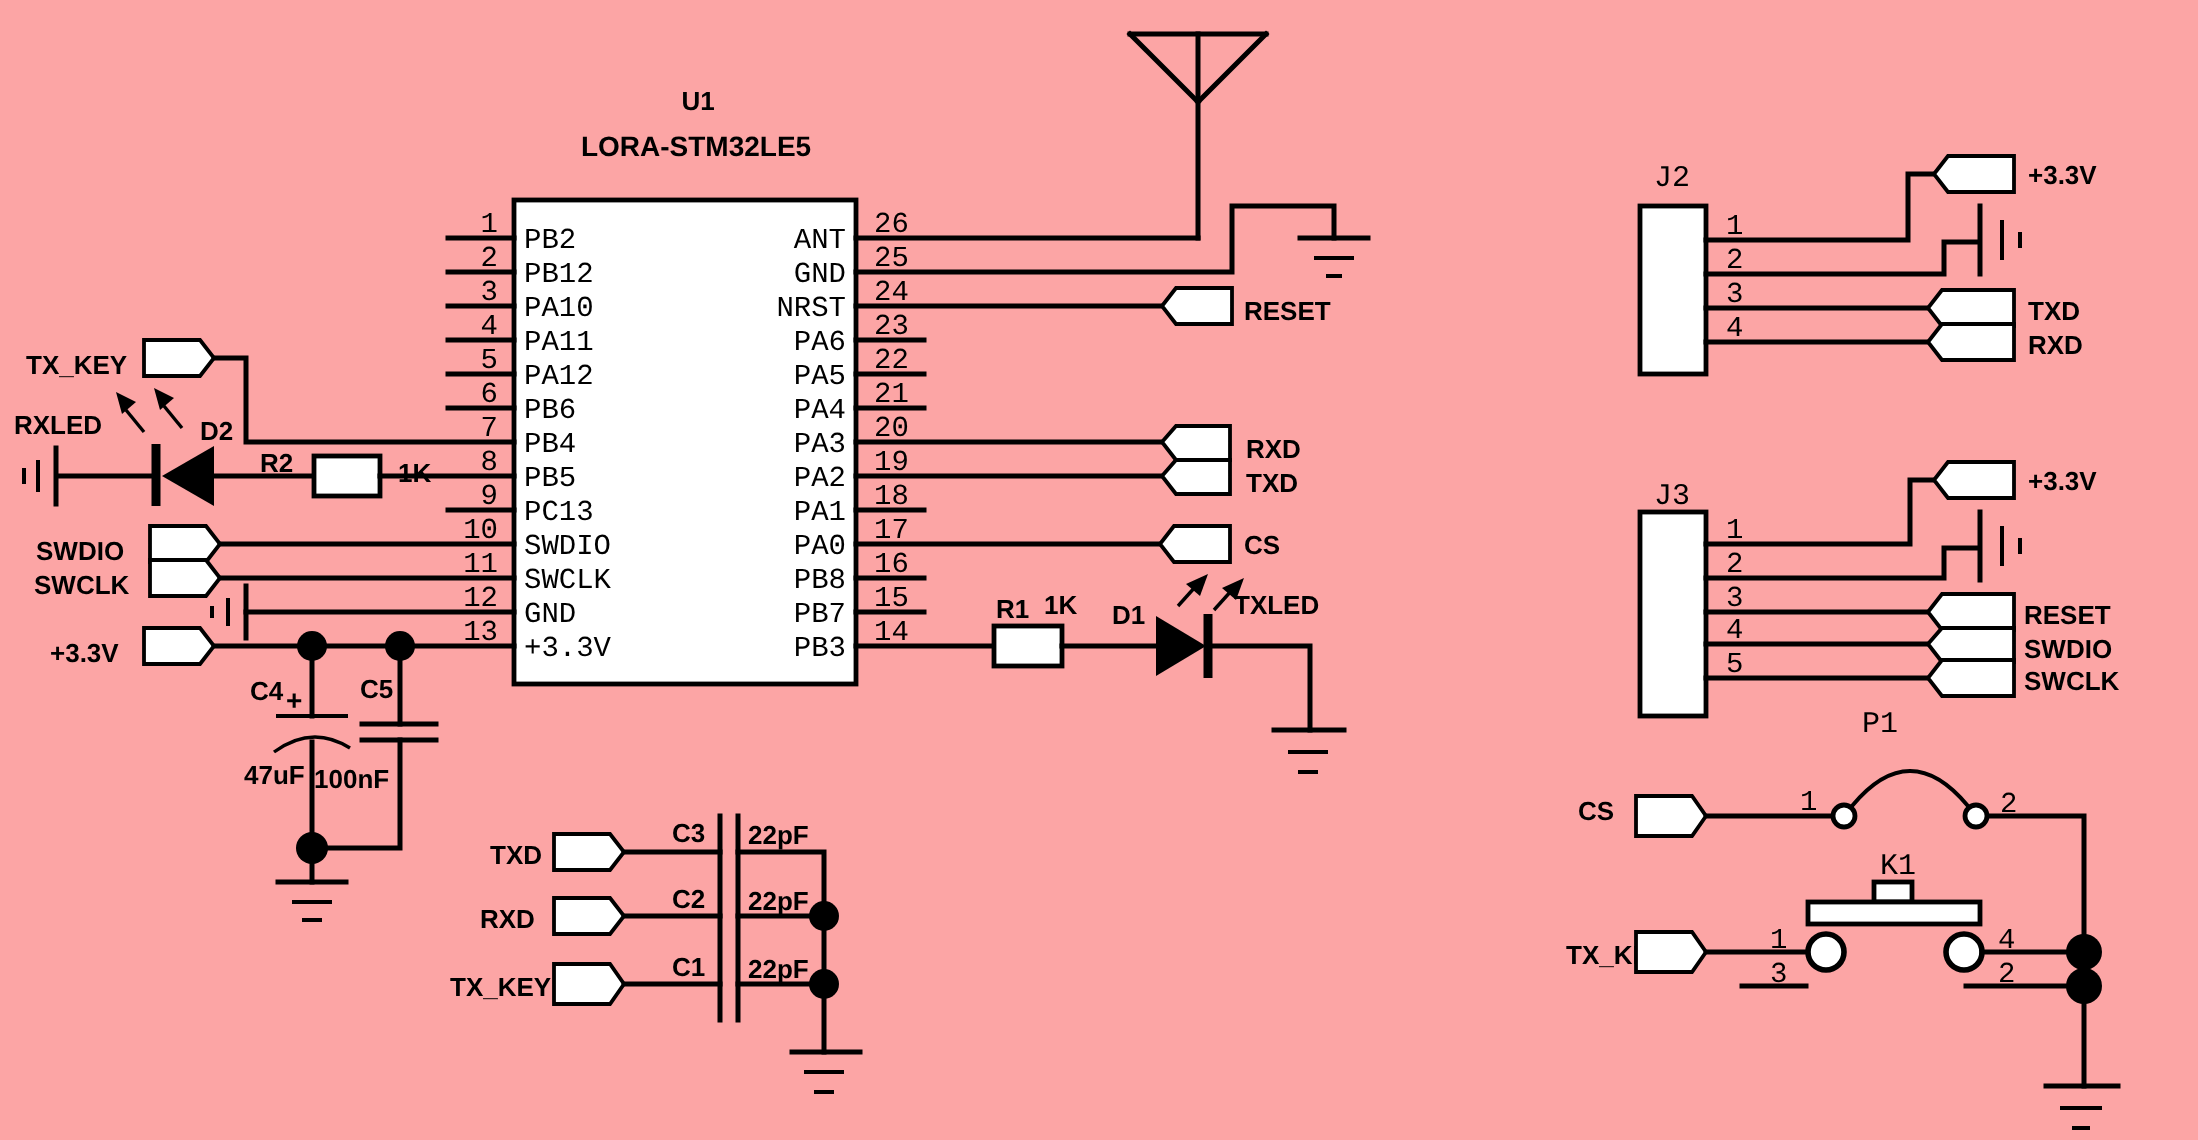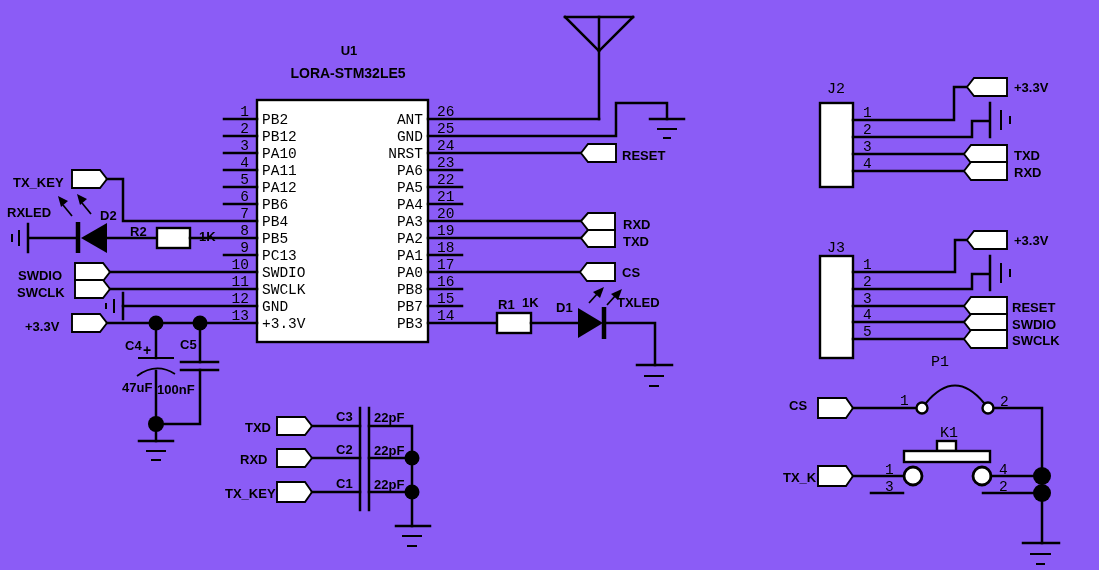--- a/index.html
+++ b/index.html
@@ -1,16 +1,16 @@
 <!DOCTYPE html>
 <html><head>
 <meta charset="utf-8">
 <style>
   html,body{margin:0;padding:0;background:#ffffff;}
-  #stage{position:relative;width:1099px;height:570px;background:#8b5cf6;overflow:hidden;}
+  #stage{position:relative;width:1099px;height:570px;background:#fca5a5;overflow:hidden;}
   svg{position:absolute;left:0;top:0;}
   .w{stroke:#000;stroke-width:2.5;fill:none;stroke-linecap:square;}
   .w2{stroke:#000;stroke-width:2;fill:none;stroke-linecap:square;}
   .thin{stroke:#000;stroke-width:1.7;fill:none;}
   .box{fill:#fff;stroke:#000;stroke-width:2.4;}
   .flag{fill:#fff;stroke:#000;stroke-width:1.9;stroke-linejoin:miter;}
   .dot{fill:#000;stroke:none;}
   .blk{fill:#000;stroke:none;}
   .oc{fill:#fff;stroke:#000;stroke-width:2.4;}
   .ocb{fill:#fff;stroke:#000;stroke-width:2.8;}

